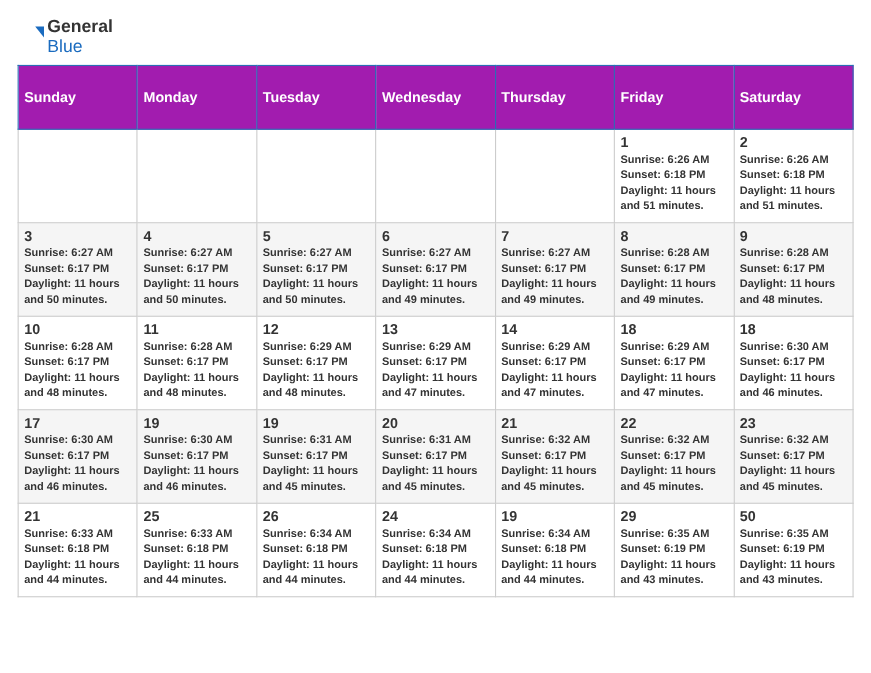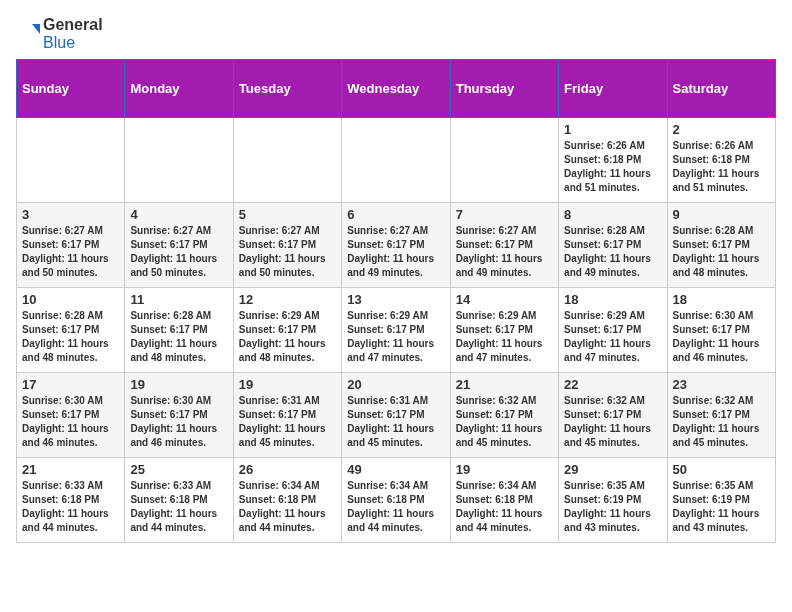--- a/index.html
+++ b/index.html
@@ -276,21 +276,21 @@
 Sunset: 6:18 PM
 Daylight: 11 hours and 44 minutes.</div>
         </td>
         <td>
           <span class="day-num">26</span>
           <div class="day-info" style="white-space: pre-line;">Sunrise: 6:34 AM
 Sunset: 6:18 PM
 Daylight: 11 hours and 44 minutes.</div>
         </td>
         <td>
-          <span class="day-num">49</span>
+          <span class="day-num">24</span>
           <div class="day-info" style="white-space: pre-line;">Sunrise: 6:34 AM
 Sunset: 6:18 PM
 Daylight: 11 hours and 44 minutes.</div>
         </td>
         <td>
           <span class="day-num">19</span>
           <div class="day-info" style="white-space: pre-line;">Sunrise: 6:34 AM
 Sunset: 6:18 PM
 Daylight: 11 hours and 44 minutes.</div>
         </td>

